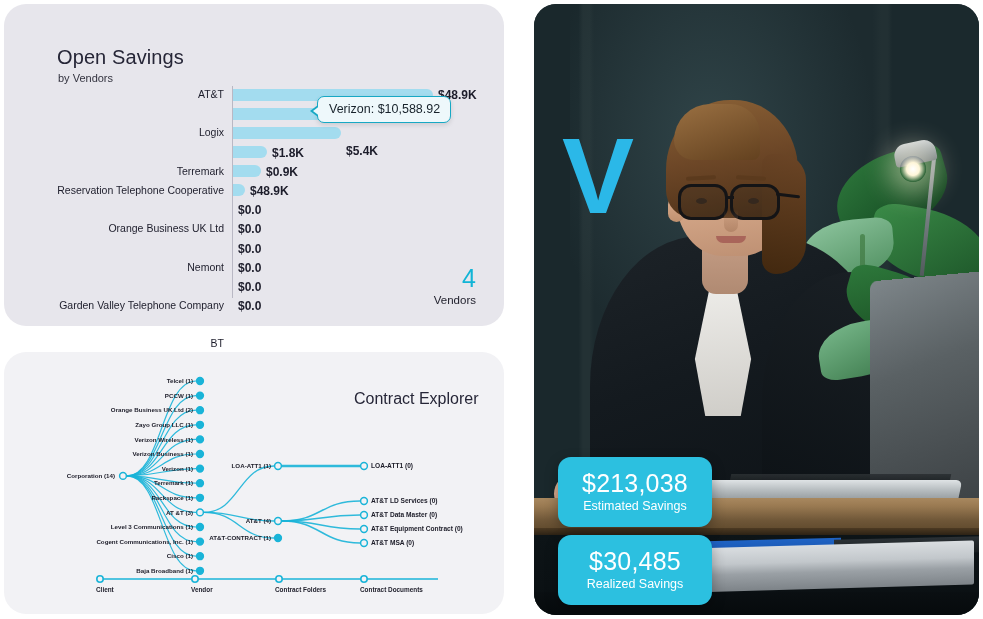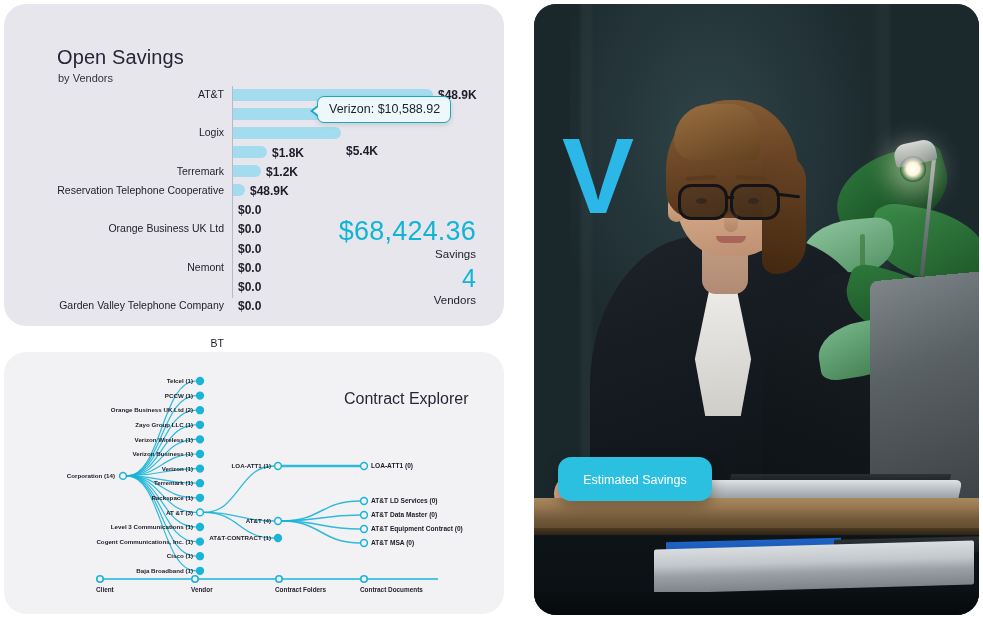--- a/index.html
+++ b/index.html
@@ -84,21 +84,21 @@
 
   
   .explorer-card {
     position: absolute; left: 4px; top: 352px;
     width: 500px; height: 262px;
     background: #f2f2f5;
     border-radius: 22px;
     overflow: hidden;
   }
   .explorer-title {
-    position: absolute; left: 340px; top: 38px;
+    position: absolute; left: 350px; top: 38px;
     font-size: 16px; color: #262637;
   }
   .graph-svg { position: absolute; left: 0; top: 0; width: 500px; height: 262px; }
   .nlabel { font-size: 6.2px; fill: #1b1b27; font-weight: 700;
             font-family: "Liberation Sans", sans-serif; }
   .nlabel-r { font-size: 6.6px; fill: #1b1b27; font-weight: 700;
             font-family: "Liberation Sans", sans-serif; }
   .axlabel { font-size: 6.4px; fill: #22222e; font-weight: 700;
             font-family: "Liberation Sans", sans-serif; }
 
@@ -365,21 +365,21 @@
               <div class="val" style="left: 342px; margin-top: 18px;">$5.4K</div>
             </div>
             <div class="row">
               <div class="cat"></div>
               <div class="bar" style="width: 34px;"></div>
               <div class="val" style="left: 268px;">$1.8K</div>
             </div>
             <div class="row">
               <div class="cat">Terremark</div>
               <div class="bar" style="width: 28px;"></div>
-              <div class="val" style="left: 262px;">$1.2K</div>
+              <div class="val" style="left: 262px;">$0.9K</div>
             </div>
             <div class="row">
               <div class="cat">Reservation Telephone Cooperative</div>
               <div class="bar" style="width: 12px;"></div>
               <div class="val" style="left: 246px;">$48.9K</div>
             </div>
             <div class="row zero">
               <div class="cat"></div>
               <div class="val" style="left: 234px;">$0.0</div>
             </div>
@@ -409,24 +409,20 @@
             </div>
             <div class="row zero">
               <div class="cat">BT</div>
               <div class="val" style="left: 234px;"></div>
             </div>
           </div>
       </div>
 
       <div class="tooltip">Verizon: $10,588.92</div>
 
-      <div class="kpi" id="kpi-savings">
-        <div class="kpi-big">$68,424.36</div>
-        <div class="kpi-lbl">Savings</div>
-      </div>
       <div class="kpi" id="kpi-vendors">
         <div class="kpi-small">4</div>
         <div class="kpi-lbl">Vendors</div>
       </div>
     </div>
 
     <div class="explorer-card">
       <div class="explorer-title">Contract Explorer</div>
       <svg class="graph-svg" viewBox="0 0 500 262">
         <g id="graph-edges">
@@ -564,16 +560,21 @@
       <div class="under-desk"></div>
       <div class="shelf-blue"></div>
       <div class="shelf-dark"></div>
       <div class="shelf-papers"></div>
       <div class="shelf-bottom-shadow"></div>
     </div>
 
     <div class="v-mark">V</div>
 
     <div class="badge" id="badge-estimated">
+      <div class="badge-amount">$213,038</div>
       <div class="badge-label">Estimated Savings</div>
+    </div>
+    <div class="badge" id="badge-realized">
+      <div class="badge-amount">$30,485</div>
+      <div class="badge-label">Realized Savings</div>
     </div>
   </div>
 </div>
 
 </body></html>

